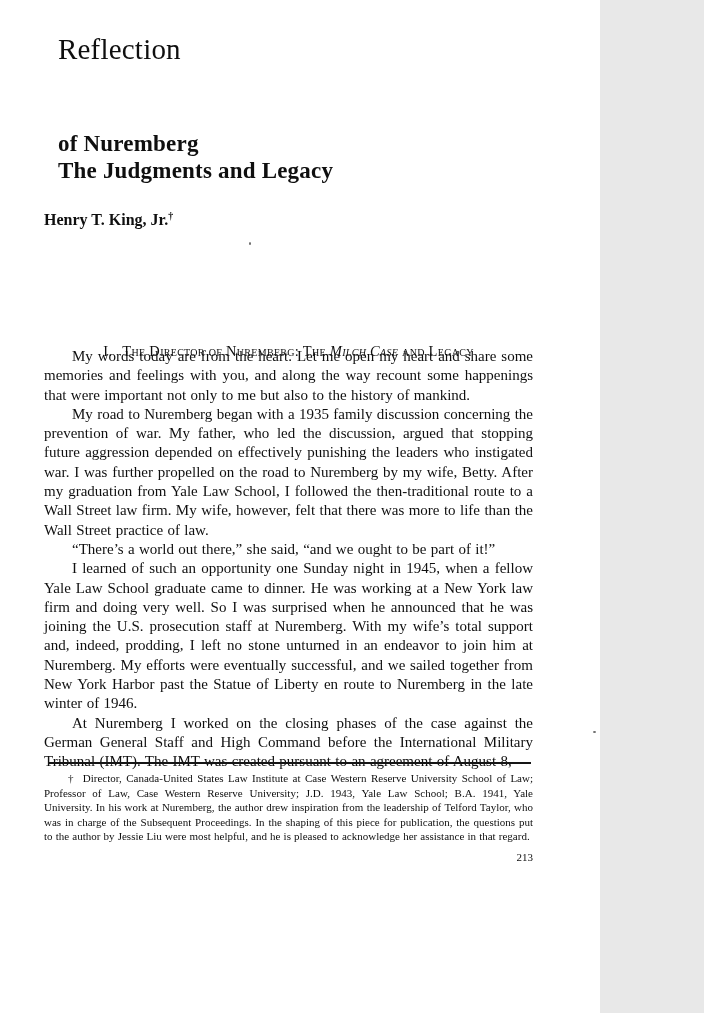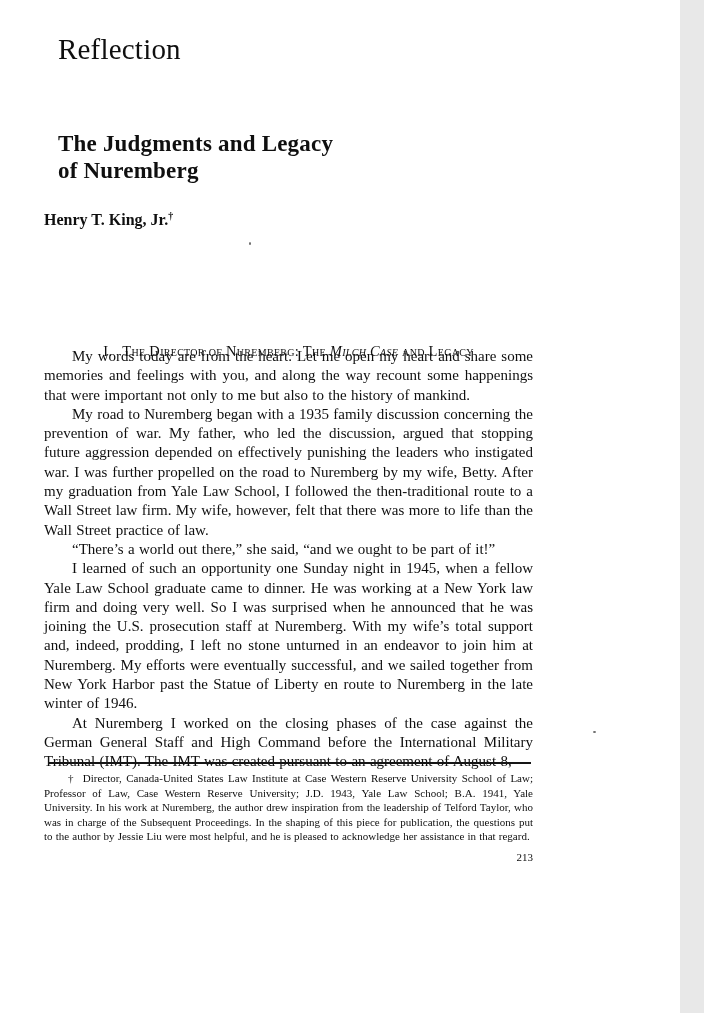--- a/index.html
+++ b/index.html
@@ -1,18 +1,18 @@
 <!DOCTYPE html>
 <html><head>
 <meta charset="utf-8">
 <style>
   html,body{margin:0;padding:0;background:#e8e8e8;}
   .page{
     position:relative;
-    width:680px;height:1013px;
+    width:600px;height:1013px;
     background:#ffffff;
     color:#0f0f0f;
     font-family:"Liberation Serif", serif;
     overflow:hidden;
   }
   .running-head{
     position:absolute;left:58px;top:34px;
     font-size:29px;line-height:1.1;font-weight:400;
     letter-spacing:0.2px;
   }
@@ -63,22 +63,22 @@
   .speck-b{left:593px;top:731px;width:3px;height:2px;}
 </style>
 </head>
 <body>
 
 <div class="page">
 
   <div class="running-head">Reflection</div>
 
   <div class="article-title">
+    <div>of Nuremberg</div>
     <div>The Judgments and Legacy</div>
-    <div>of Nuremberg</div>
   </div>
 
   <div class="author-line">
     <span>Henry T. King, Jr.</span><sup>†</sup>
   </div>
 
   <div class="speck speck-a"></div>
 
   <div class="section-heading">
     <div><span class="num">I.</span><span>The Director of Nuremberg: The </span><span class="it">Milch Case</span><span> and Legacy</span></div>

